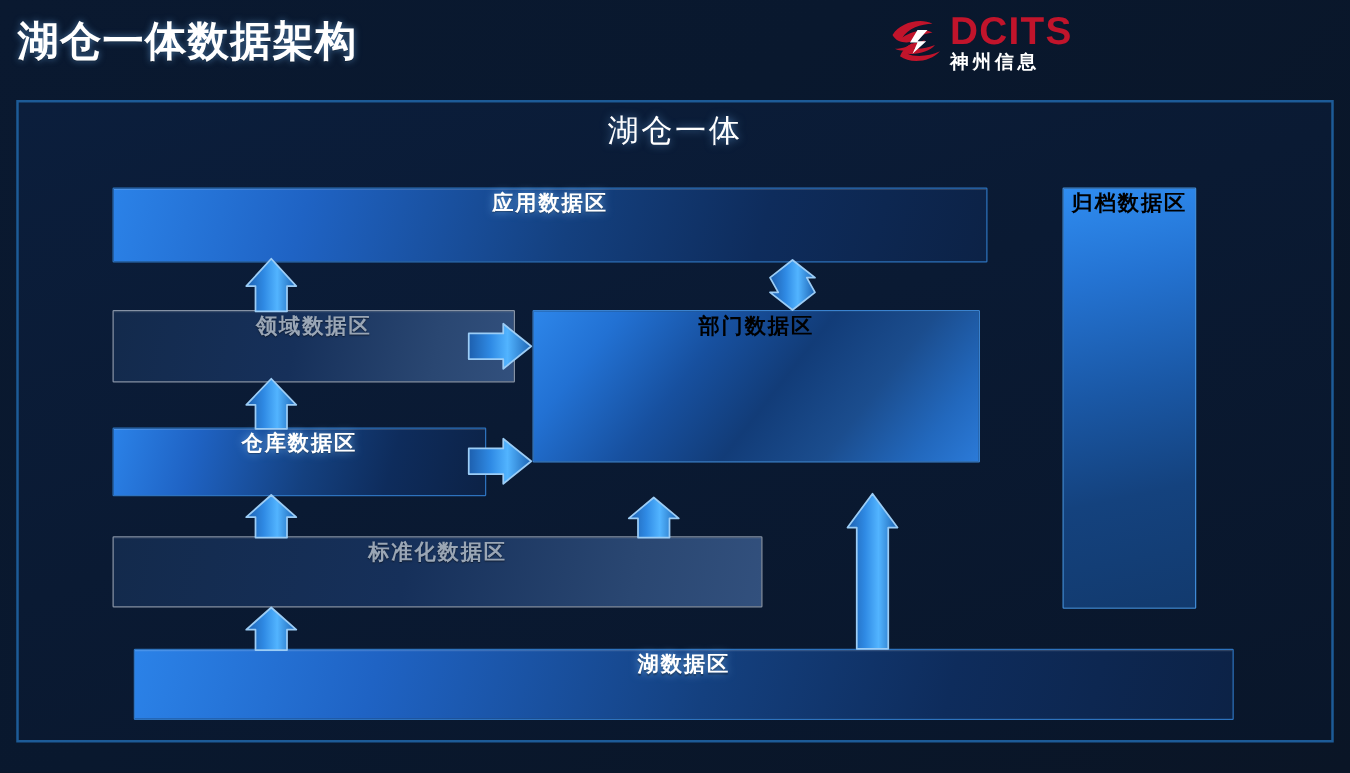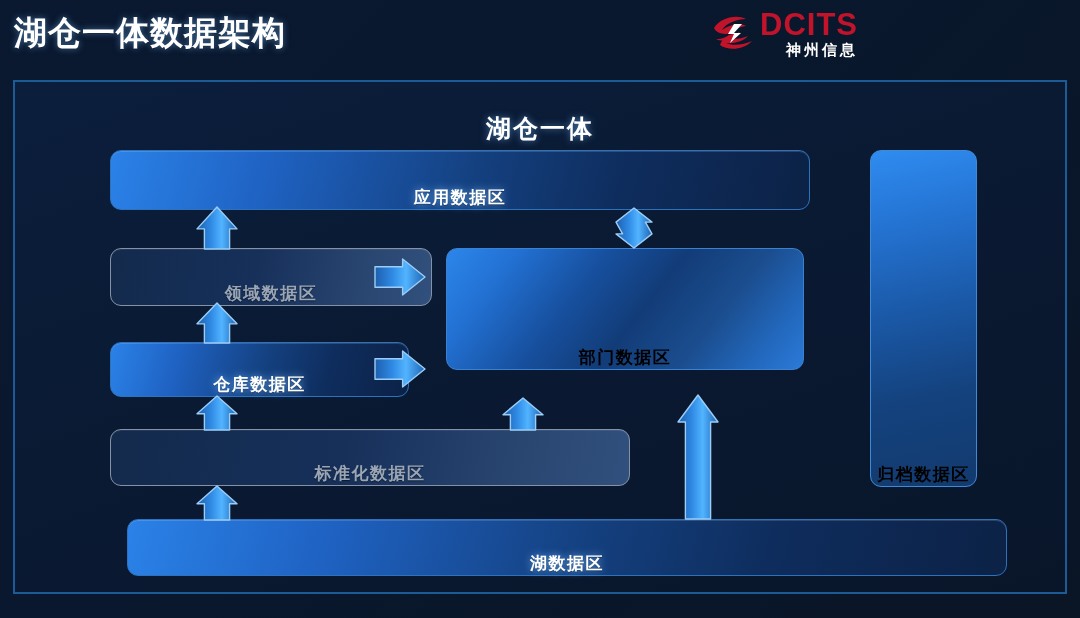--- a/index.html
+++ b/index.html
@@ -55,53 +55,50 @@
     letter-spacing: 1px;
     font-family: "Liberation Sans", sans-serif;
   }
   #brand-name-cn {
     display: block;
     margin-top: 2px;
     font-size: 15px;
     font-weight: bold;
     color: #ffffff;
     letter-spacing: 3px;
-    text-align: right;
   }
 
   
   #diagram-frame {
     position: absolute;
     left: 13px; top: 80px;
     width: 1054px; height: 514px;
     border: 2px solid #1d5b97;
     background: linear-gradient(160deg, #0b1e3c 0%, #0a1a33 45%, #09162a 100%);
   }
 
   #diagram-title {
     position: absolute;
     left: 0; top: 6px;
     width: 100%;
     text-align: center;
     font-size: 25px;
-    font-weight: bold;
+    font-weight: normal;
     color: #ffffff;
     letter-spacing: 2px;
     text-shadow: 0 0 7px rgba(120,190,255,0.6);
-    margin-top: 24px;
   }
 
   
   .node {
     position: absolute;
     display: flex;
-    align-items: flex-end;
+    align-items: flex-start;
     justify-content: center;
-    border-radius: 11px;
-    margin-left: 20px;
+    border-radius: 1px;
   }
   .node .node-label {
     font-size: 17px;
     font-weight: bold;
     letter-spacing: 1.5px;
     text-align: center;
     white-space: nowrap;
   }
 
   

